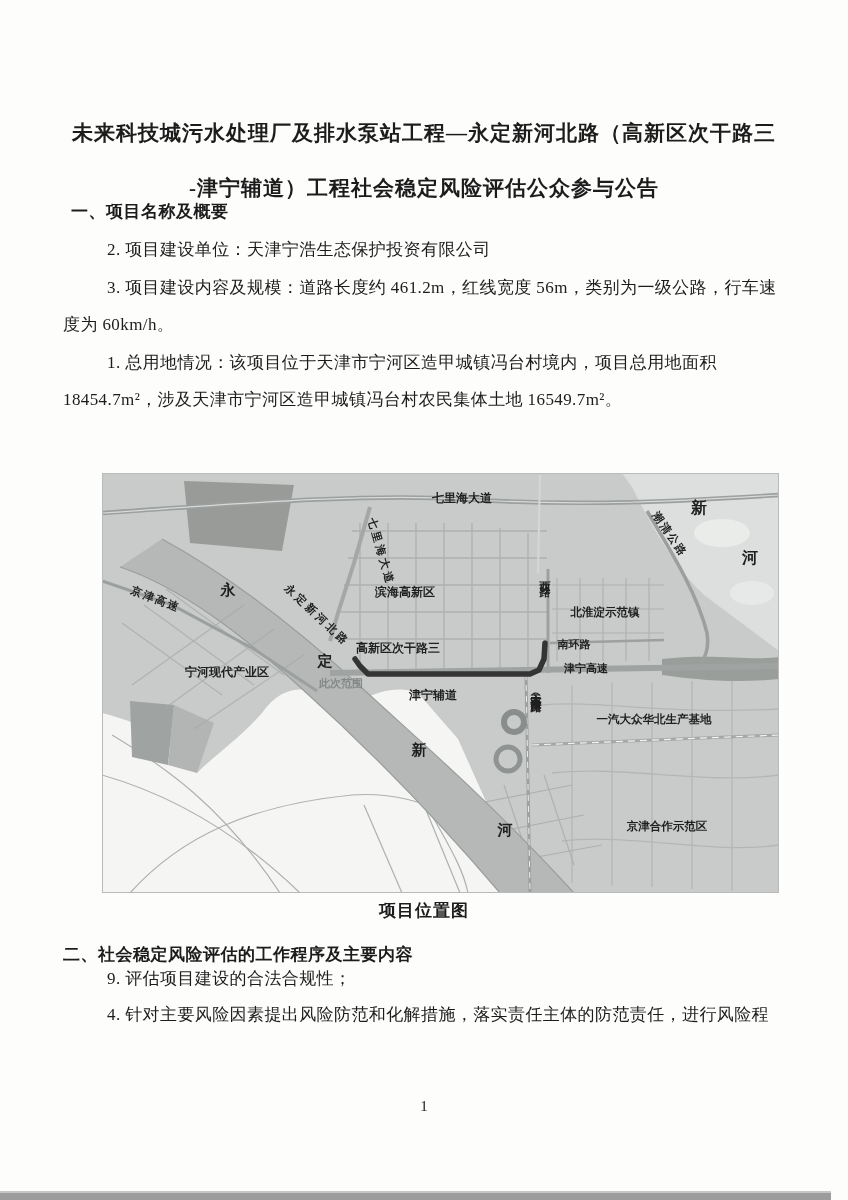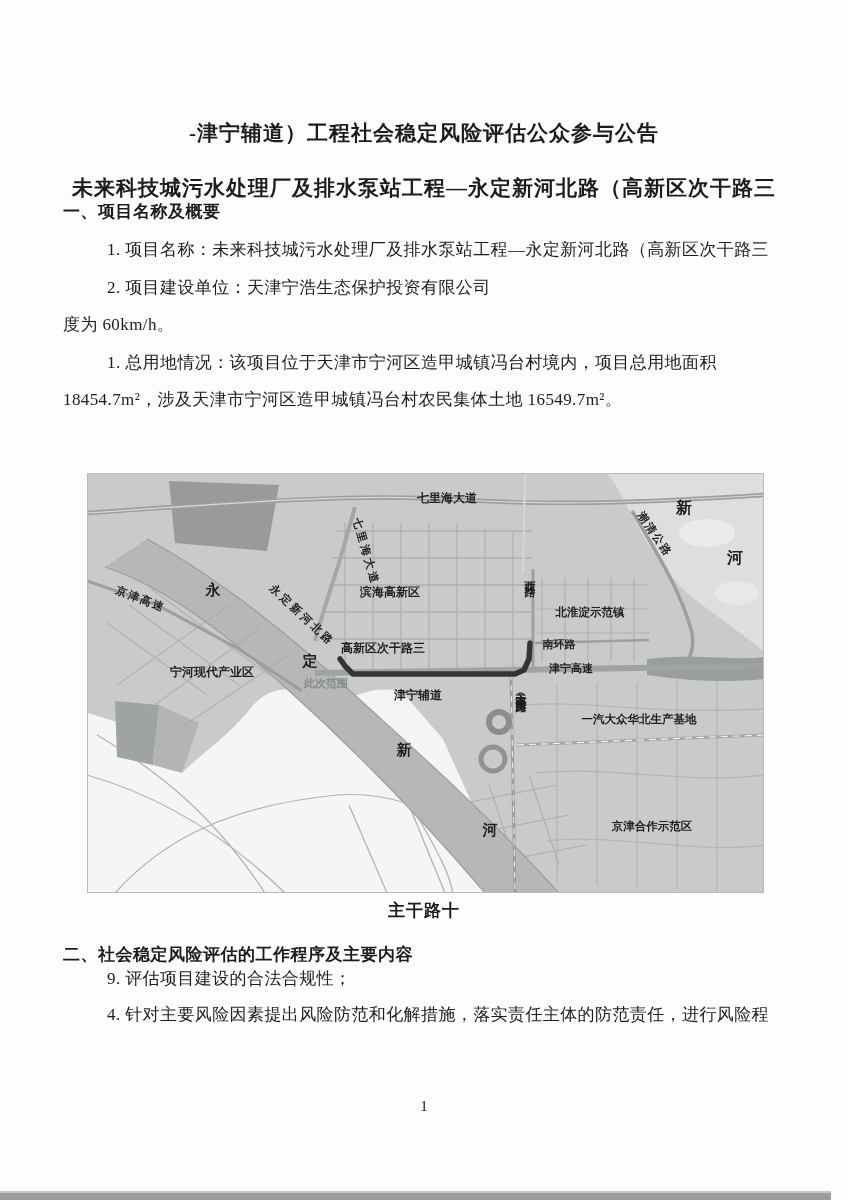--- a/index.html
+++ b/index.html
@@ -8,59 +8,59 @@
     background:#fdfdfc;color:#1c1c1c;
     font-family:"Liberation Serif","DejaVu Serif",serif;
   }
   .title{
     position:absolute;top:106px;left:63px;width:722px;text-align:center;
     font-weight:bold;font-size:21px;line-height:55px;letter-spacing:1px;
   }
   .sec-heading{
     position:absolute;left:63px;font-size:17px;font-weight:bold;letter-spacing:.5px;
   }
-  .sec1-heading{top:200px;}
+  .sec1-heading{top:200px;margin-left:8px;}
   .sec2-heading{top:929px;margin-top:14px;}
   .bodyblock{
     position:absolute;left:63px;width:726px;font-size:17px;letter-spacing:.4px;
   }
   .body1{top:231px;line-height:37.5px;}
   .body2{top:961px;line-height:35.5px;}
   .ln{white-space:nowrap;}
   .ind{padding-left:44px;}
-  .map-fig{position:absolute;left:87px;top:473px;width:677px;height:408px;}
+  .map-fig{position:absolute;left:102px;top:473px;width:677px;height:408px;}
   .map-fig svg{display:block;width:677px;height:420px;}
   .map-caption{
     position:absolute;top:899px;left:0;width:848px;text-align:center;
     font-weight:bold;font-size:17px;letter-spacing:1px;
   }
   .page-num{
     position:absolute;top:1098px;left:0;width:848px;text-align:center;font-size:15px;
   }
   .scan-bar{
     position:absolute;left:0;top:1191px;width:831px;height:9px;
     background:#9c9c9c;border-top:2px solid #c6c6c6;
   }
   .mlabel{font-family:"Liberation Sans","DejaVu Sans",sans-serif;font-weight:bold;fill:#1f1f1f;}
   .mlabel-gray{fill:#858988;}
   .vtext{writing-mode:vertical-rl;glyph-orientation-vertical:0;}
 </style>
 </head>
 <body>
 
 <div class="title">
+  <div>未来科技城污水处理厂及排水泵站工程—永定新河北路（高新区次干路三</div>
   <div>-津宁辅道）工程社会稳定风险评估公众参与公告</div>
-  <div>未来科技城污水处理厂及排水泵站工程—永定新河北路（高新区次干路三</div>
 </div>
 
 <div class="sec-heading sec1-heading">一、项目名称及概要</div>
 
 <div class="bodyblock body1">
-  <div class="ln ind">1. 项目名称：未来科技城污水处理厂及排水泵站工程—永定新河北路（高新区次干路三</div>
   <div class="ln ind">2. 项目建设单位：天津宁浩生态保护投资有限公司</div>
+  <div class="ln ind">3. 项目建设内容及规模：道路长度约 461.2m，红线宽度 56m，类别为一级公路，行车速</div>
   <div class="ln">度为 60km/h。</div>
   <div class="ln ind">1. 总用地情况：该项目位于天津市宁河区造甲城镇冯台村境内，项目总用地面积</div>
   <div class="ln">18454.7m²，涉及天津市宁河区造甲城镇冯台村农民集体土地 16549.7m²。</div>
 </div>
 
 <div class="map-fig">
 <svg viewBox="0 0 677 420" xmlns="http://www.w3.org/2000/svg">
 
   <rect x="0" y="0" width="677" height="420" fill="#c9cbca"></rect>
 
@@ -178,21 +178,21 @@
   <text class="mlabel" x="484" y="199" font-size="11" text-anchor="middle">津宁高速</text>
   <text class="mlabel" x="503" y="143" font-size="11.5" text-anchor="middle">北淮淀示范镇</text>
   <text class="mlabel" font-size="11" letter-spacing="2" transform="translate(550,42) rotate(55)">潮清公路</text>
   <text class="mlabel vtext" x="434" y="212" font-size="11" letter-spacing="1">主干路十（海跶路）</text>
   <text class="mlabel" x="552" y="250" font-size="11.5" text-anchor="middle">一汽大众华北生产基地</text>
   <text class="mlabel" x="565" y="357" font-size="11.5" text-anchor="middle">京津合作示范区</text>
   <rect x="0.5" y="0.5" width="676" height="419" fill="none" stroke="#b9bbba" stroke-width="1"></rect>
 </svg>
 </div>
 
-<div class="map-caption">主干路十</div>
+<div class="map-caption">项目位置图</div>
 
 <div class="sec-heading sec2-heading">二、社会稳定风险评估的工作程序及主要内容</div>
 
 <div class="bodyblock body2">
   <div class="ln ind">9. 评估项目建设的合法合规性；</div>
   <div class="ln ind">4. 针对主要风险因素提出风险防范和化解措施，落实责任主体的防范责任，进行风险程</div>
 </div>
 
 <div class="page-num">1</div>
 

